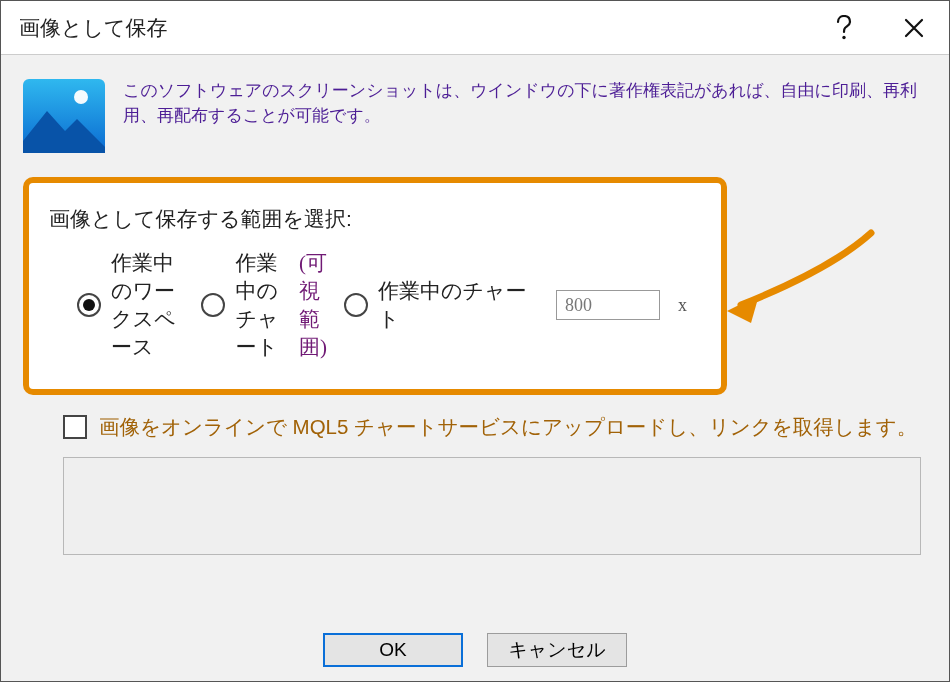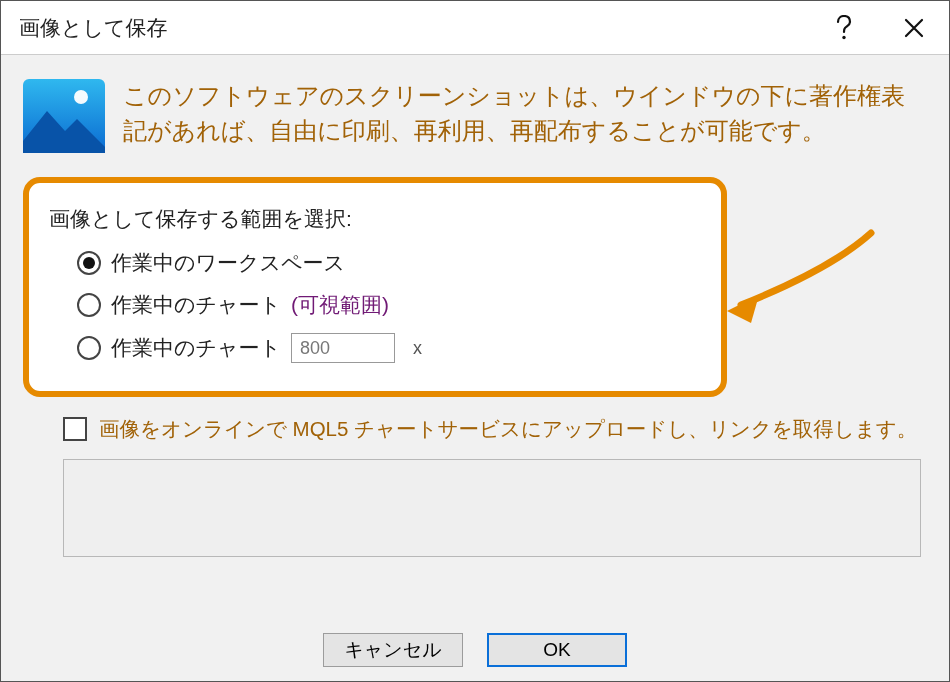--- a/index.html
+++ b/index.html
@@ -40,36 +40,36 @@
     flex:1;
     background:#f1f1f1;
     position:relative;
     padding:18px 22px 14px 22px;
   }
 
   
   .info-row { display:flex; align-items:flex-start; gap:18px; }
   .photo-icon { flex:0 0 auto; margin-top:6px; }
   .info-text {
-    font-size:24px; color:#a16207; line-height:1.45;
+    font-size:17px; color:#4c1d95; line-height:1.45;
     padding-top:6px;
   }
 
   
   .highlight {
     position:relative;
     margin-top:20px;
     width:704px;
     border:6px solid #e68a00;
-    border-radius:17px;
+    border-radius:10px;
     background:#fff;
     padding:22px 26px 28px 20px;
   }
   .highlight-title { font-size:21px; color:#222; margin-bottom:16px; }
-  .radio-group { display:flex; flex-direction:column; gap:14px; padding-left:28px; }
+  .radio-group { display:flex; flex-direction:row; gap:14px; padding-left:28px;font-family:Liberation Serif, serif; }
   .radio-row { display:flex; align-items:center; gap:10px; font-size:21px; color:#222; }
   .radio-row .link { color:#701a75; }
   .radio {
     width:24px; height:24px; border:2px solid #444; border-radius:50%;
     display:inline-flex; align-items:center; justify-content:center;
     flex:0 0 24px;
   }
   .radio.checked::after {
     content:""; width:12px; height:12px; background:#111; border-radius:50%;
   }
@@ -199,17 +199,17 @@
     <label class="checkbox-row">
       <span class="checkbox"></span>
       <span>画像をオンラインで MQL5 チャートサービスにアップロードし、リンクを取得します。</span>
     </label>
 
     <div class="output-box"></div>
 
   </div>
 
   <div class="footer">
+    <button class="btn primary">OK</button>
     <button class="btn">キャンセル</button>
-    <button class="btn primary">OK</button>
   </div>
 
 </div>
 
 </body></html>

